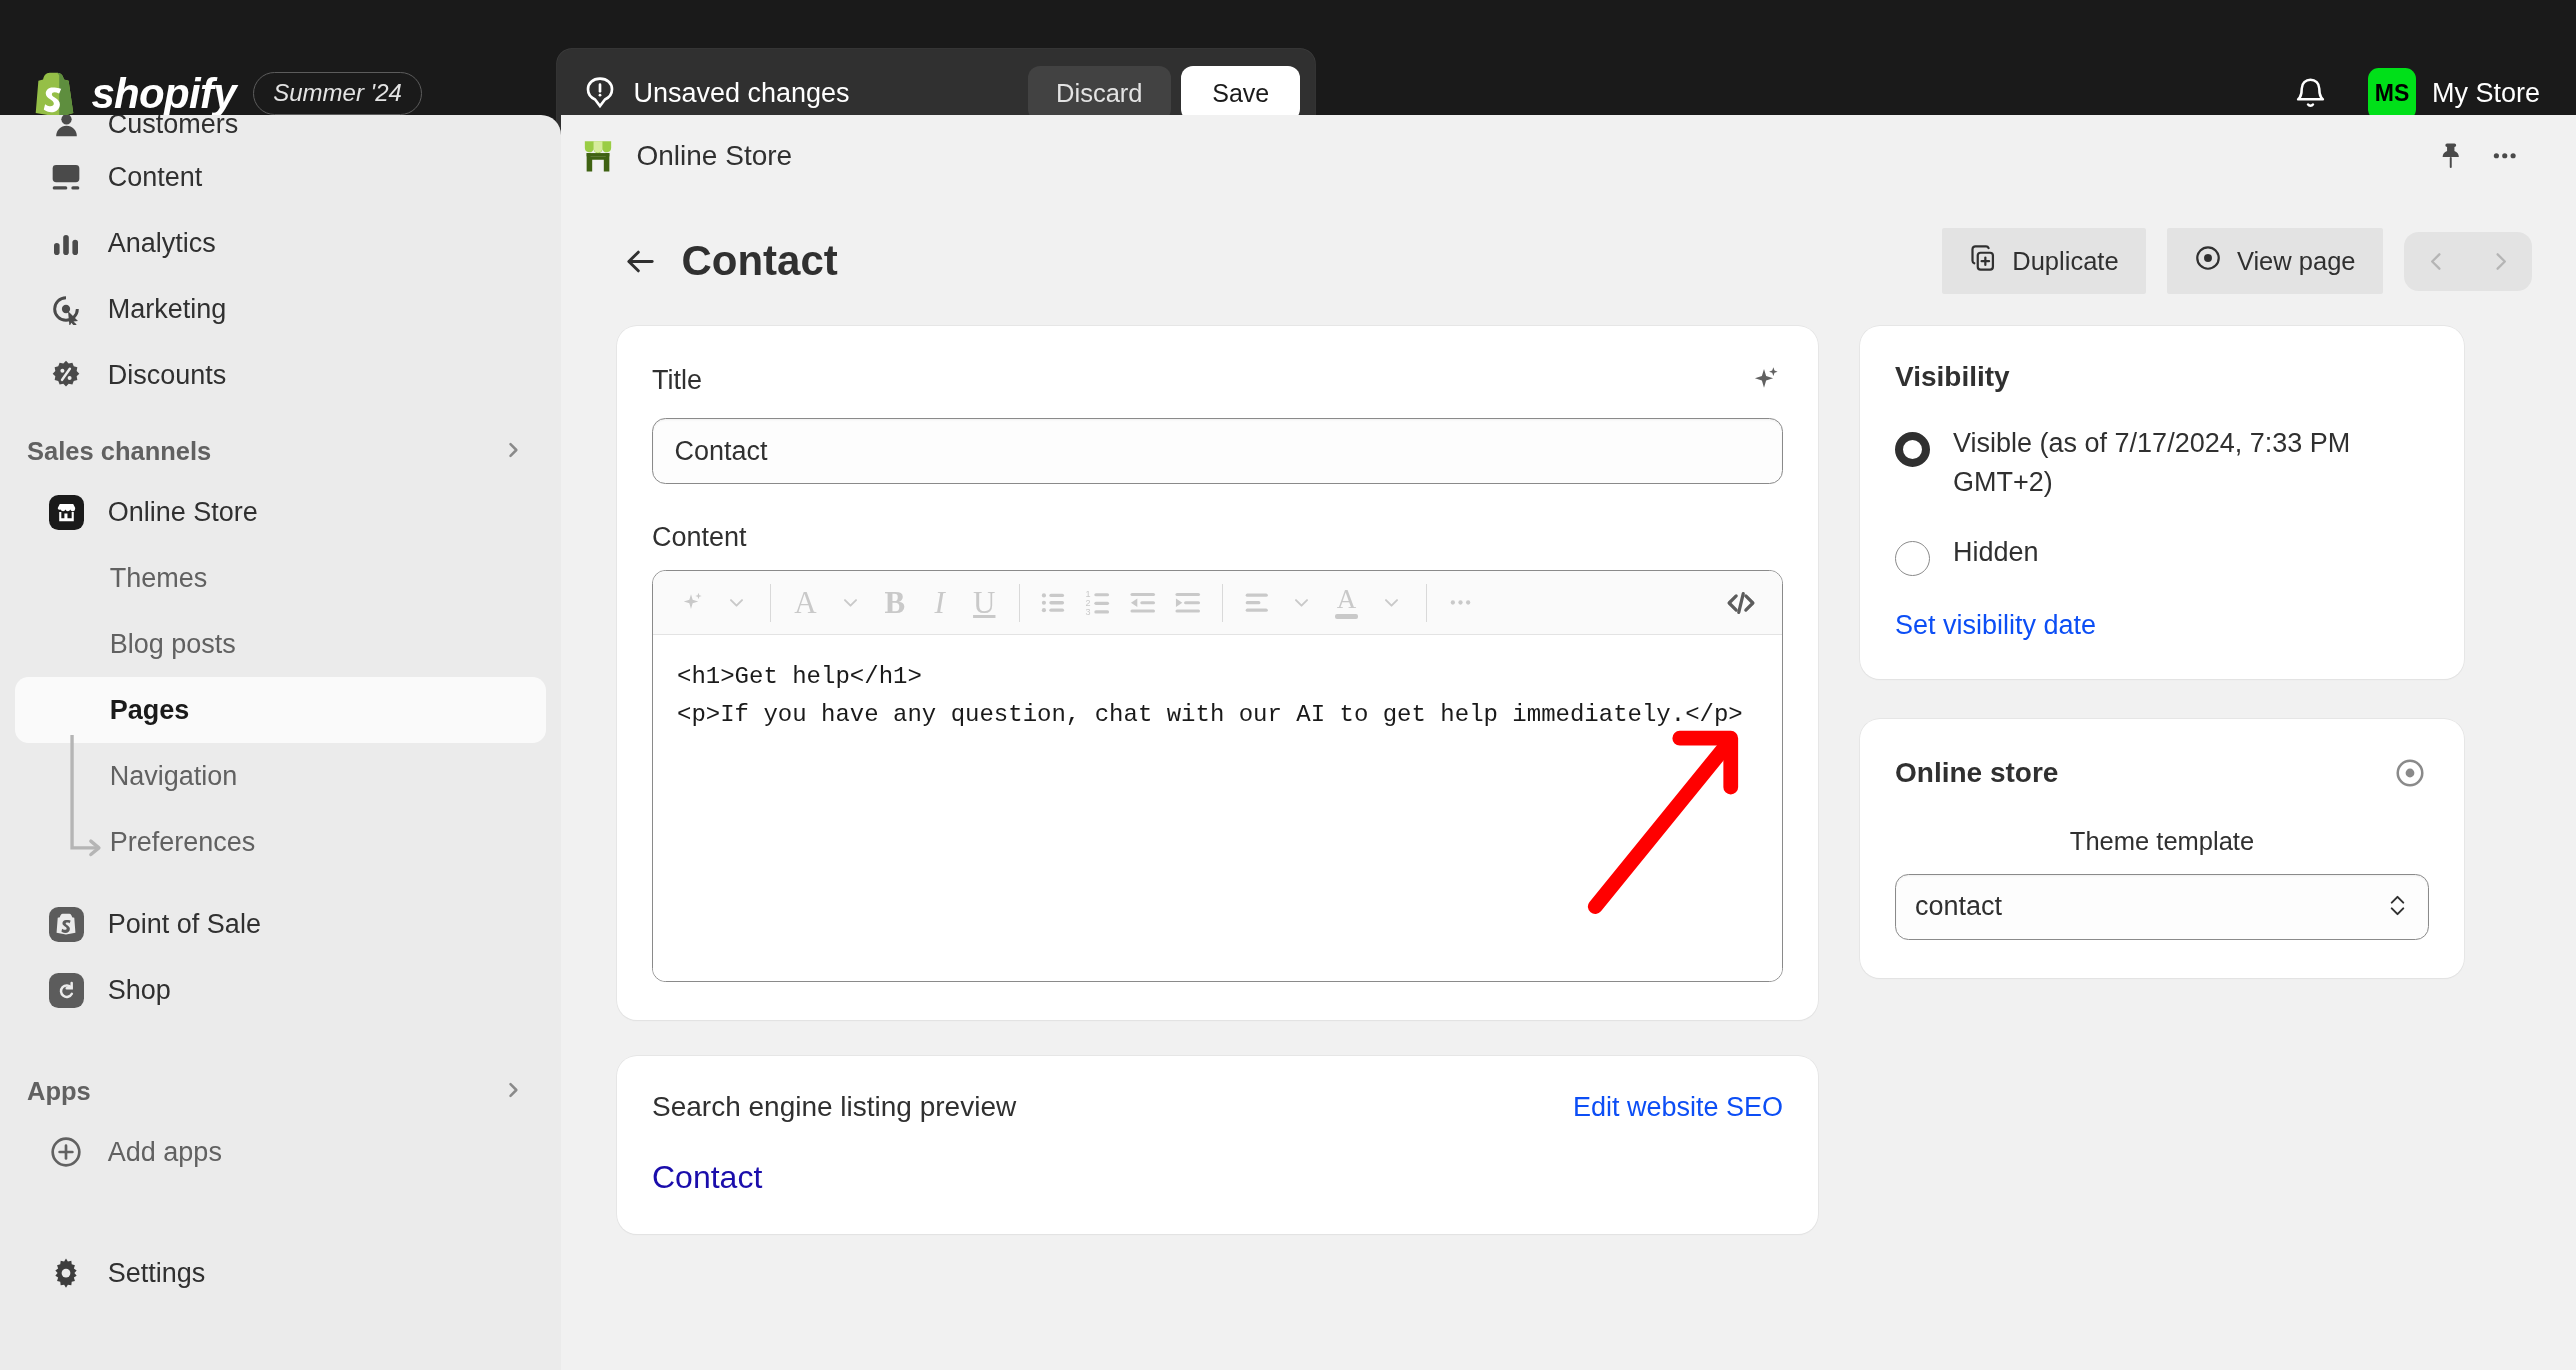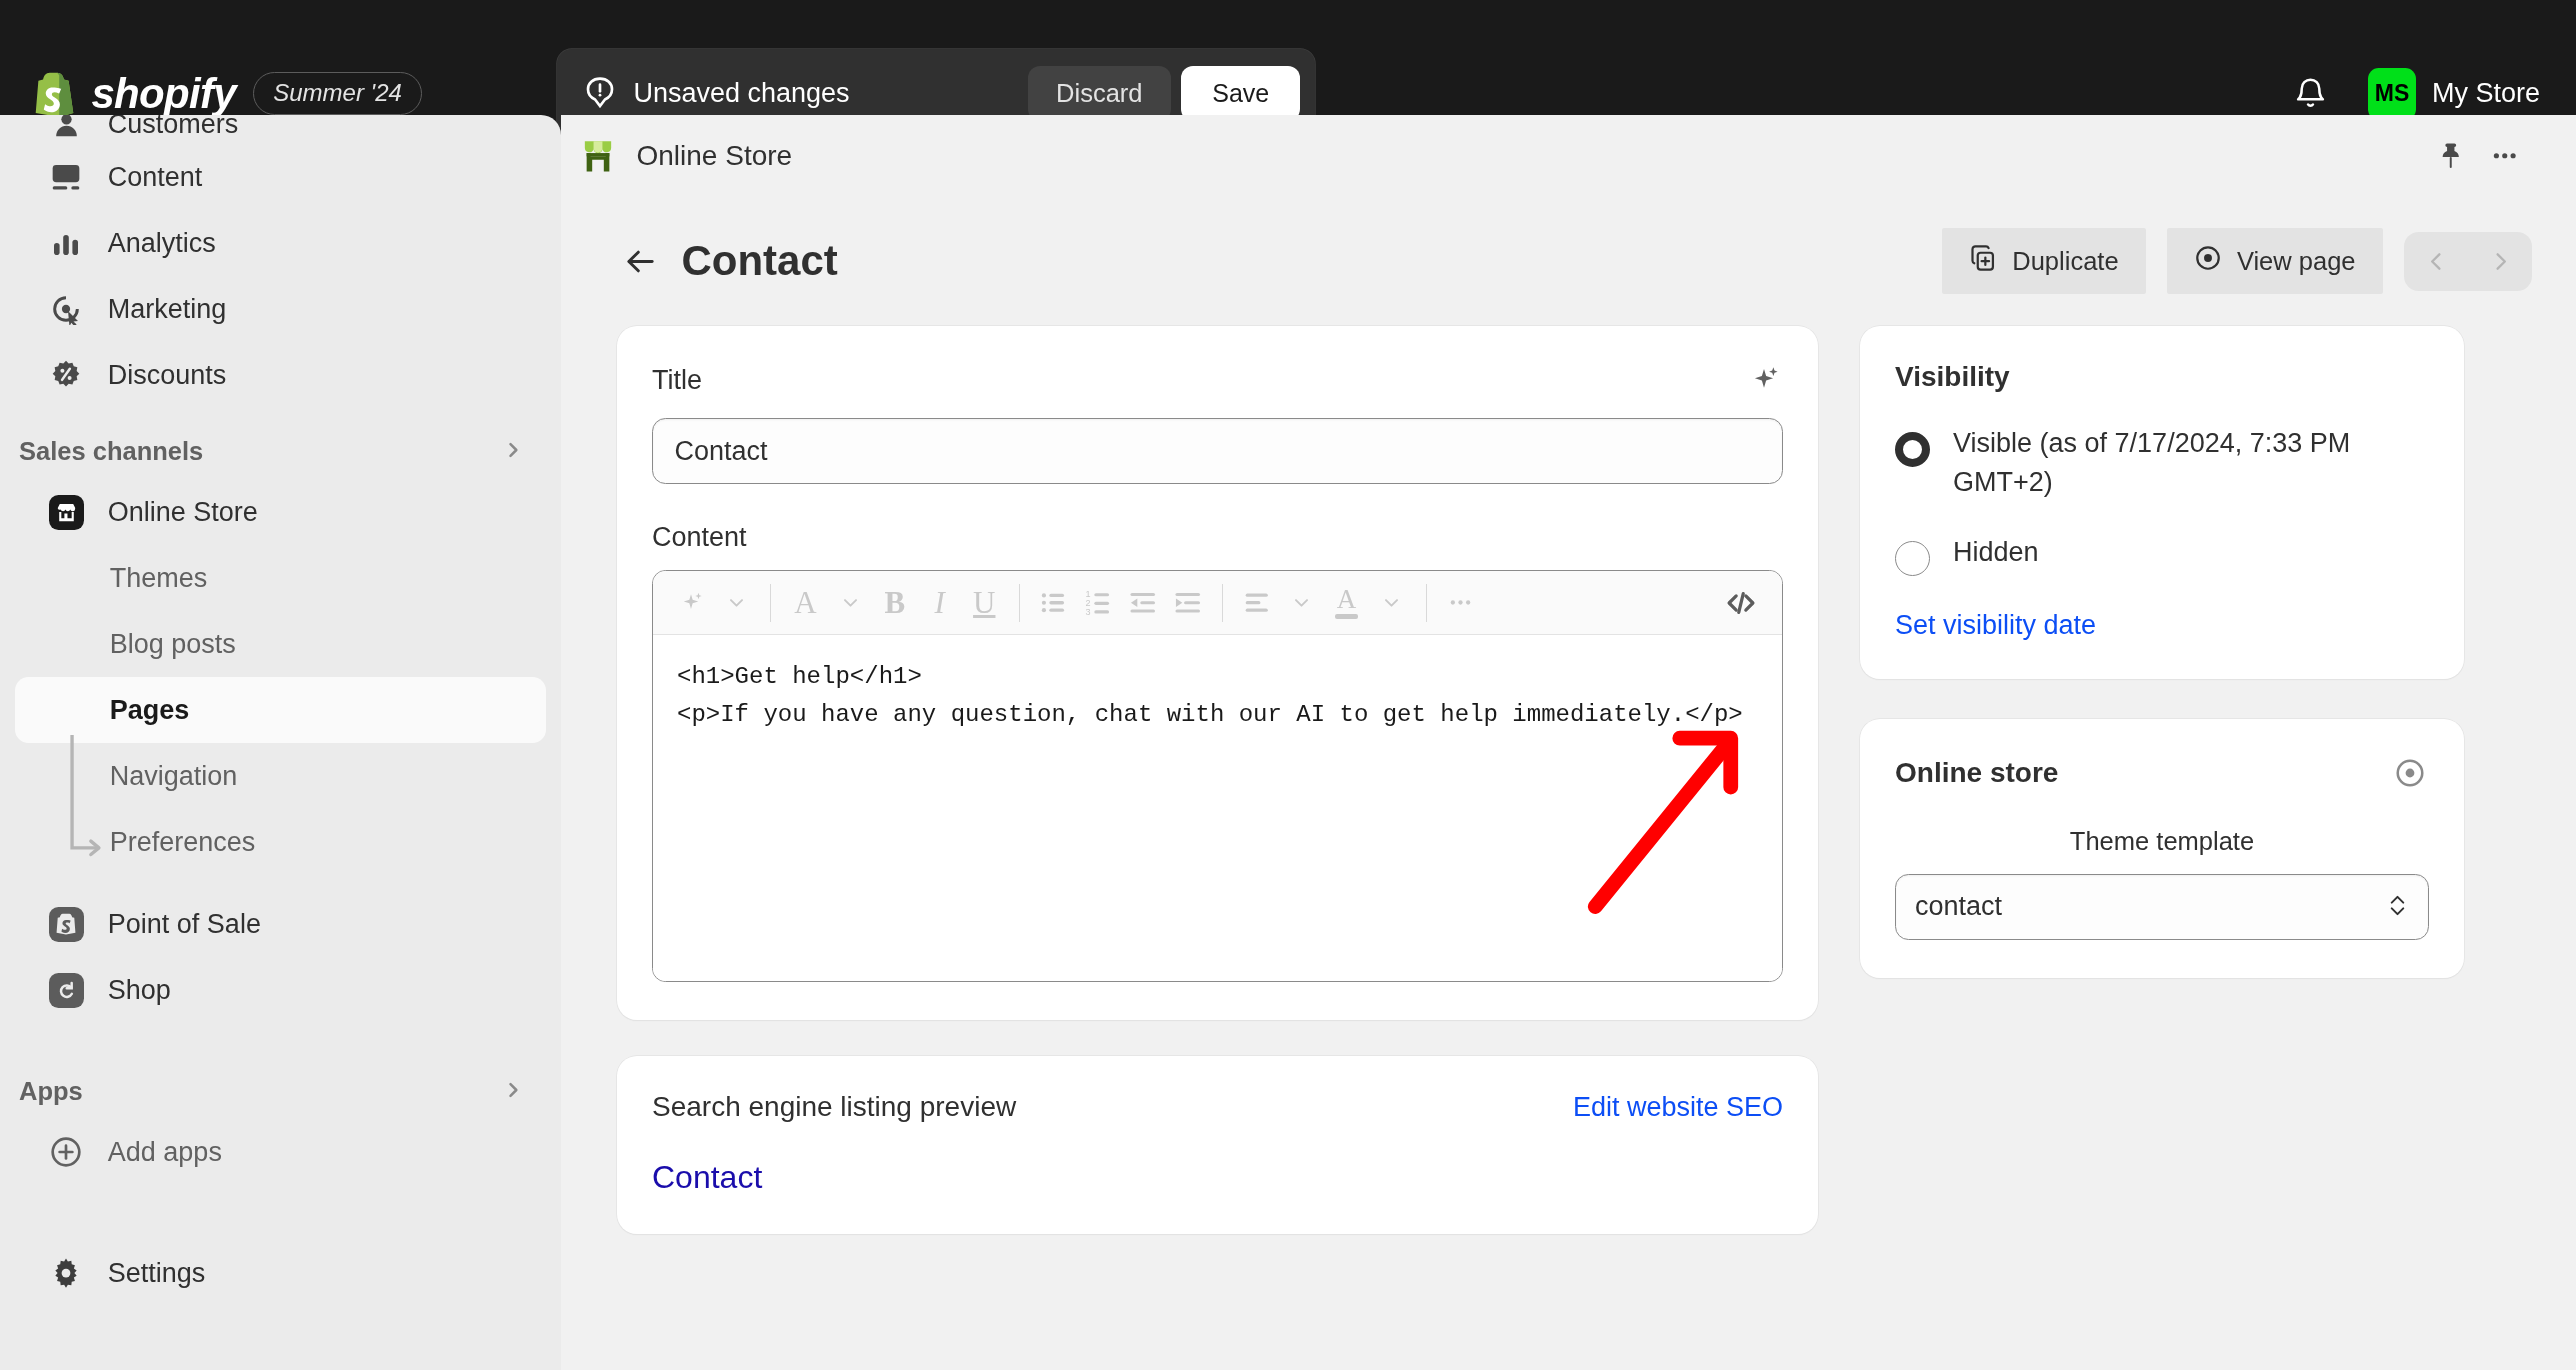--- a/index.html
+++ b/index.html
@@ -86,20 +86,21 @@
   .nav-label { font-size: 27px; color: #303030; white-space: nowrap; }
   .nav-item.active .nav-label { font-weight: 700; color: #1a1a1a; }
   .nav-icon { width: 35px; height: 35px; display: flex; align-items: center; justify-content: center; flex: 0 0 35px; }
   .nav-sub { padding-left: 95px; gap: 0; }
   .nav-sub .nav-label { color: #616161; font-size: 27px; }
   .nav-sub.active .nav-label { color: #1a1a1a; font-weight: 700; }
   .section-head {
     display: flex; align-items: center; justify-content: space-between;
     padding: 0 38px 0 19px; height: 56px; margin-top: 14.8px;
     cursor: pointer;
+    margin-left: 8px;
   }
   .section-title { font-size: 25.5px; font-weight: 700; color: #616161; }
   .chev-right { color: #8a8a8a; font-size: 25.5px; }
   .app-icon-box {
     width: 35px; height: 35px; border-radius: 9.4px;
     background: #5c5c5c; display: flex; align-items: center; justify-content: center;
     color: #ebebeb; font-size: 19px; font-weight: 700;
   }
   .app-icon-box.dark { background: #1a1a1a; }
 

